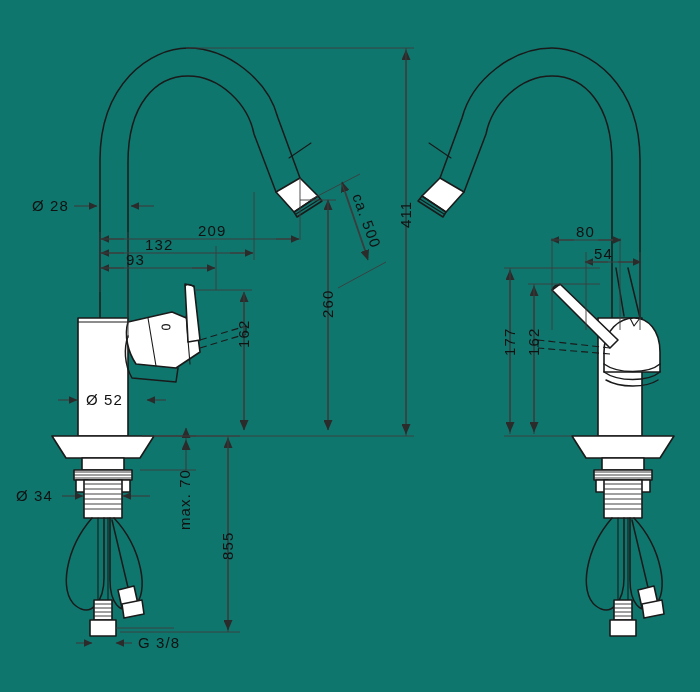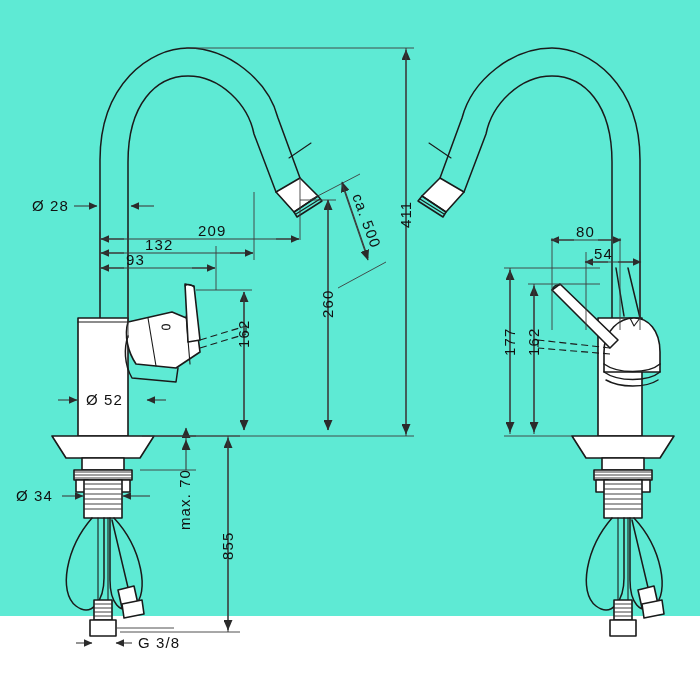--- a/index.html
+++ b/index.html
@@ -1,19 +1,19 @@
 <!DOCTYPE html>
 <html><head>
 <meta charset="utf-8">
 <title>Faucet Technical Drawing</title>
 <style>
   html,body{margin:0;padding:0;background:#ffffff;}
   body{width:700px;height:700px;overflow:hidden;
        font-family:"Liberation Sans","DejaVu Sans",sans-serif;}
-  #sheet{position:relative;width:700px;height:616px;background:#5eead4;}
+  #sheet{position:relative;width:700px;height:692px;background:#0f766e;}
   svg#dwg{position:absolute;left:0;top:0;width:700px;height:700px;display:block;}
   .obj{stroke:#1a1a1a;stroke-width:1.6;fill:#ffffff;stroke-linejoin:round;stroke-linecap:round;}
   .objthin{stroke:#1a1a1a;stroke-width:1.1;fill:none;stroke-linejoin:round;stroke-linecap:round;}
   .objfillnone{stroke:#1a1a1a;stroke-width:1.5;fill:none;stroke-linejoin:round;stroke-linecap:round;}
   .hatchline{stroke:#2b2b2b;stroke-width:0.9;fill:none;}
   .dim{stroke:#3c3c3c;stroke-width:1.1;fill:none;}
   .ext{stroke:#3c3c3c;stroke-width:0.9;fill:none;}
   .dash{stroke:#1a1a1a;stroke-width:1.1;fill:none;stroke-dasharray:7 4;}
   .dimtxt{font-family:"Liberation Sans","DejaVu Sans",sans-serif;
           font-size:15px;fill:#111111;letter-spacing:1.1px;}

